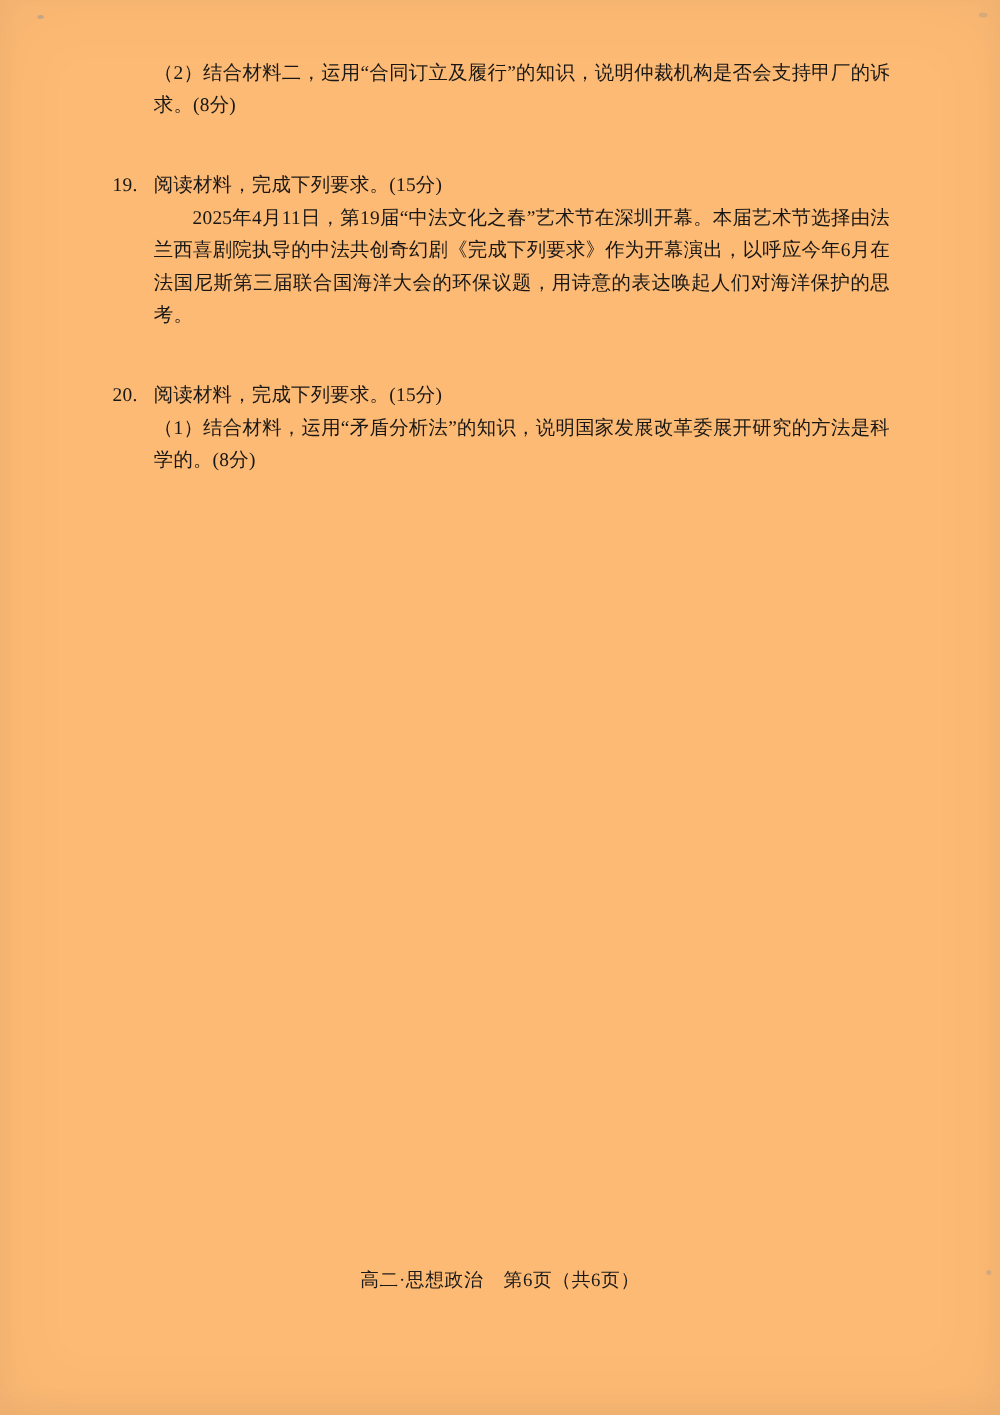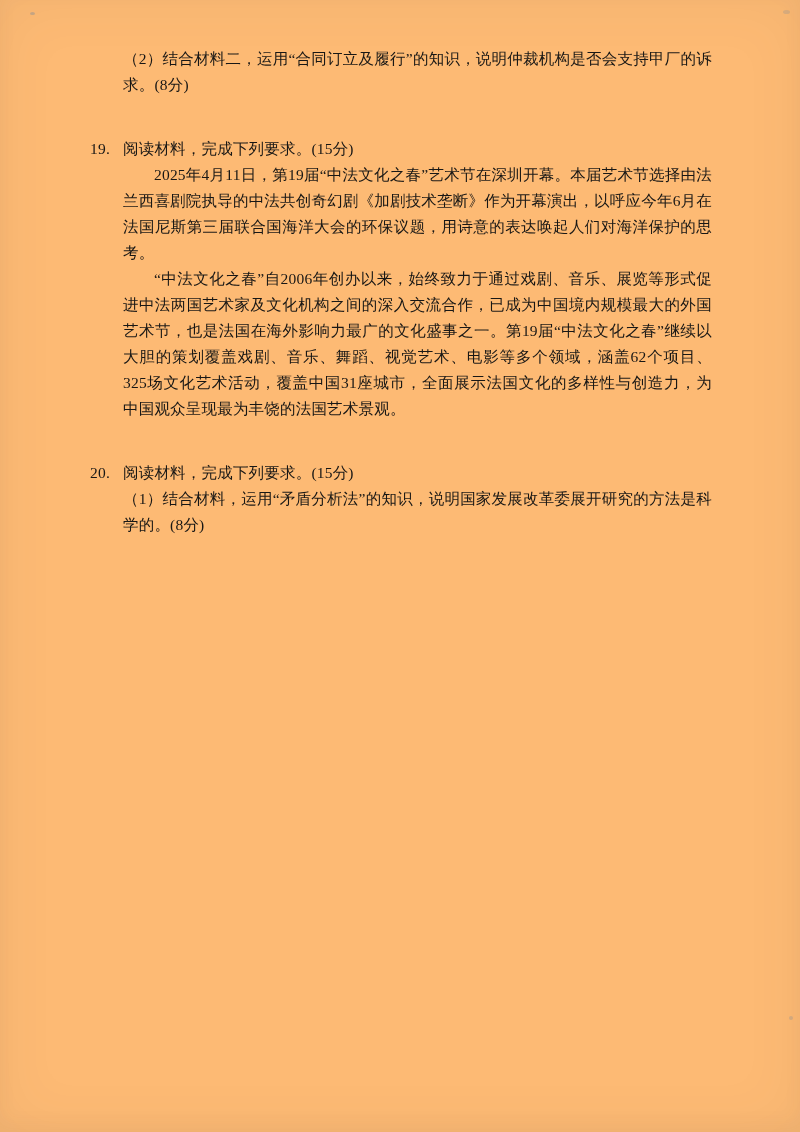--- a/index.html
+++ b/index.html
@@ -91,31 +91,34 @@
   <div class="content">
 
     <p class="carryover">（2）结合材料二，运用“合同订立及履行”的知识，说明仲裁机构是否会支持甲厂的诉求。(8分)</p>
 
     <section class="question">
       <div class="qbody">
         <div class="qhead">
           <span class="qnum">19.</span>
           <span>阅读材料，完成下列要求。(15分)</span>
         </div>
-        <p class="para">2025年4月11日，第19届“中法文化之春”艺术节在深圳开幕。本届艺术节选择由法兰西喜剧院执导的中法共创奇幻剧《加剧技术垄断》作为开幕演出，以呼应今年6月在法国尼斯第三届联合国海洋大会的环保议题，用诗意的表达唤起人们对海洋保护的思考。</p>
-        <p class="para">“中法文化之春”自2006年创办以来，始终致力于通过戏剧、音乐、展览等形式促进中法两国艺术家及文化机构之间的深入交流合作，已成为中国境内规模最大的外国艺术节，也是法国在海外影响力最广的文化盛事之一。第19届“中法文化之春”继续以大胆的策划覆盖戏剧、音乐、舞蹈、视觉艺术、电影等多个领域，涵盖62个项目、325场文化艺术活动，覆盖中国31座城市，全面展示法国文化的多样性与创造力，为中国观众呈现最为丰饶的法国艺术景观。</p>
+        <p class="para">2025年4月11日，第19届“中法文化之春”艺术节在深圳开幕。本届艺术节选择由法兰西喜剧院执导的中法共创奇幻剧《完成下列要求》作为开幕演出，以呼应今年6月在法国尼斯第三届联合国海洋大会的环保议题，用诗意的表达唤起人们对海洋保护的思考。</p>
       </div>
     </section>
 
     <section class="question">
       <div class="qbody">
         <div class="qhead">
           <span class="qnum">20.</span>
           <span>阅读材料，完成下列要求。(15分)</span>
         </div>
         <p class="subq">（1）结合材料，运用“矛盾分析法”的知识，说明国家发展改革委展开研究的方法是科学的。(8分)</p>
       </div>
     </section>
 
   </div>
 
+  <div class="footer">
+    <span>高二·思想政治</span>
+    <span>第6页（共6页）</span>
+  </div>
 
 </div>
 
 </body></html>

